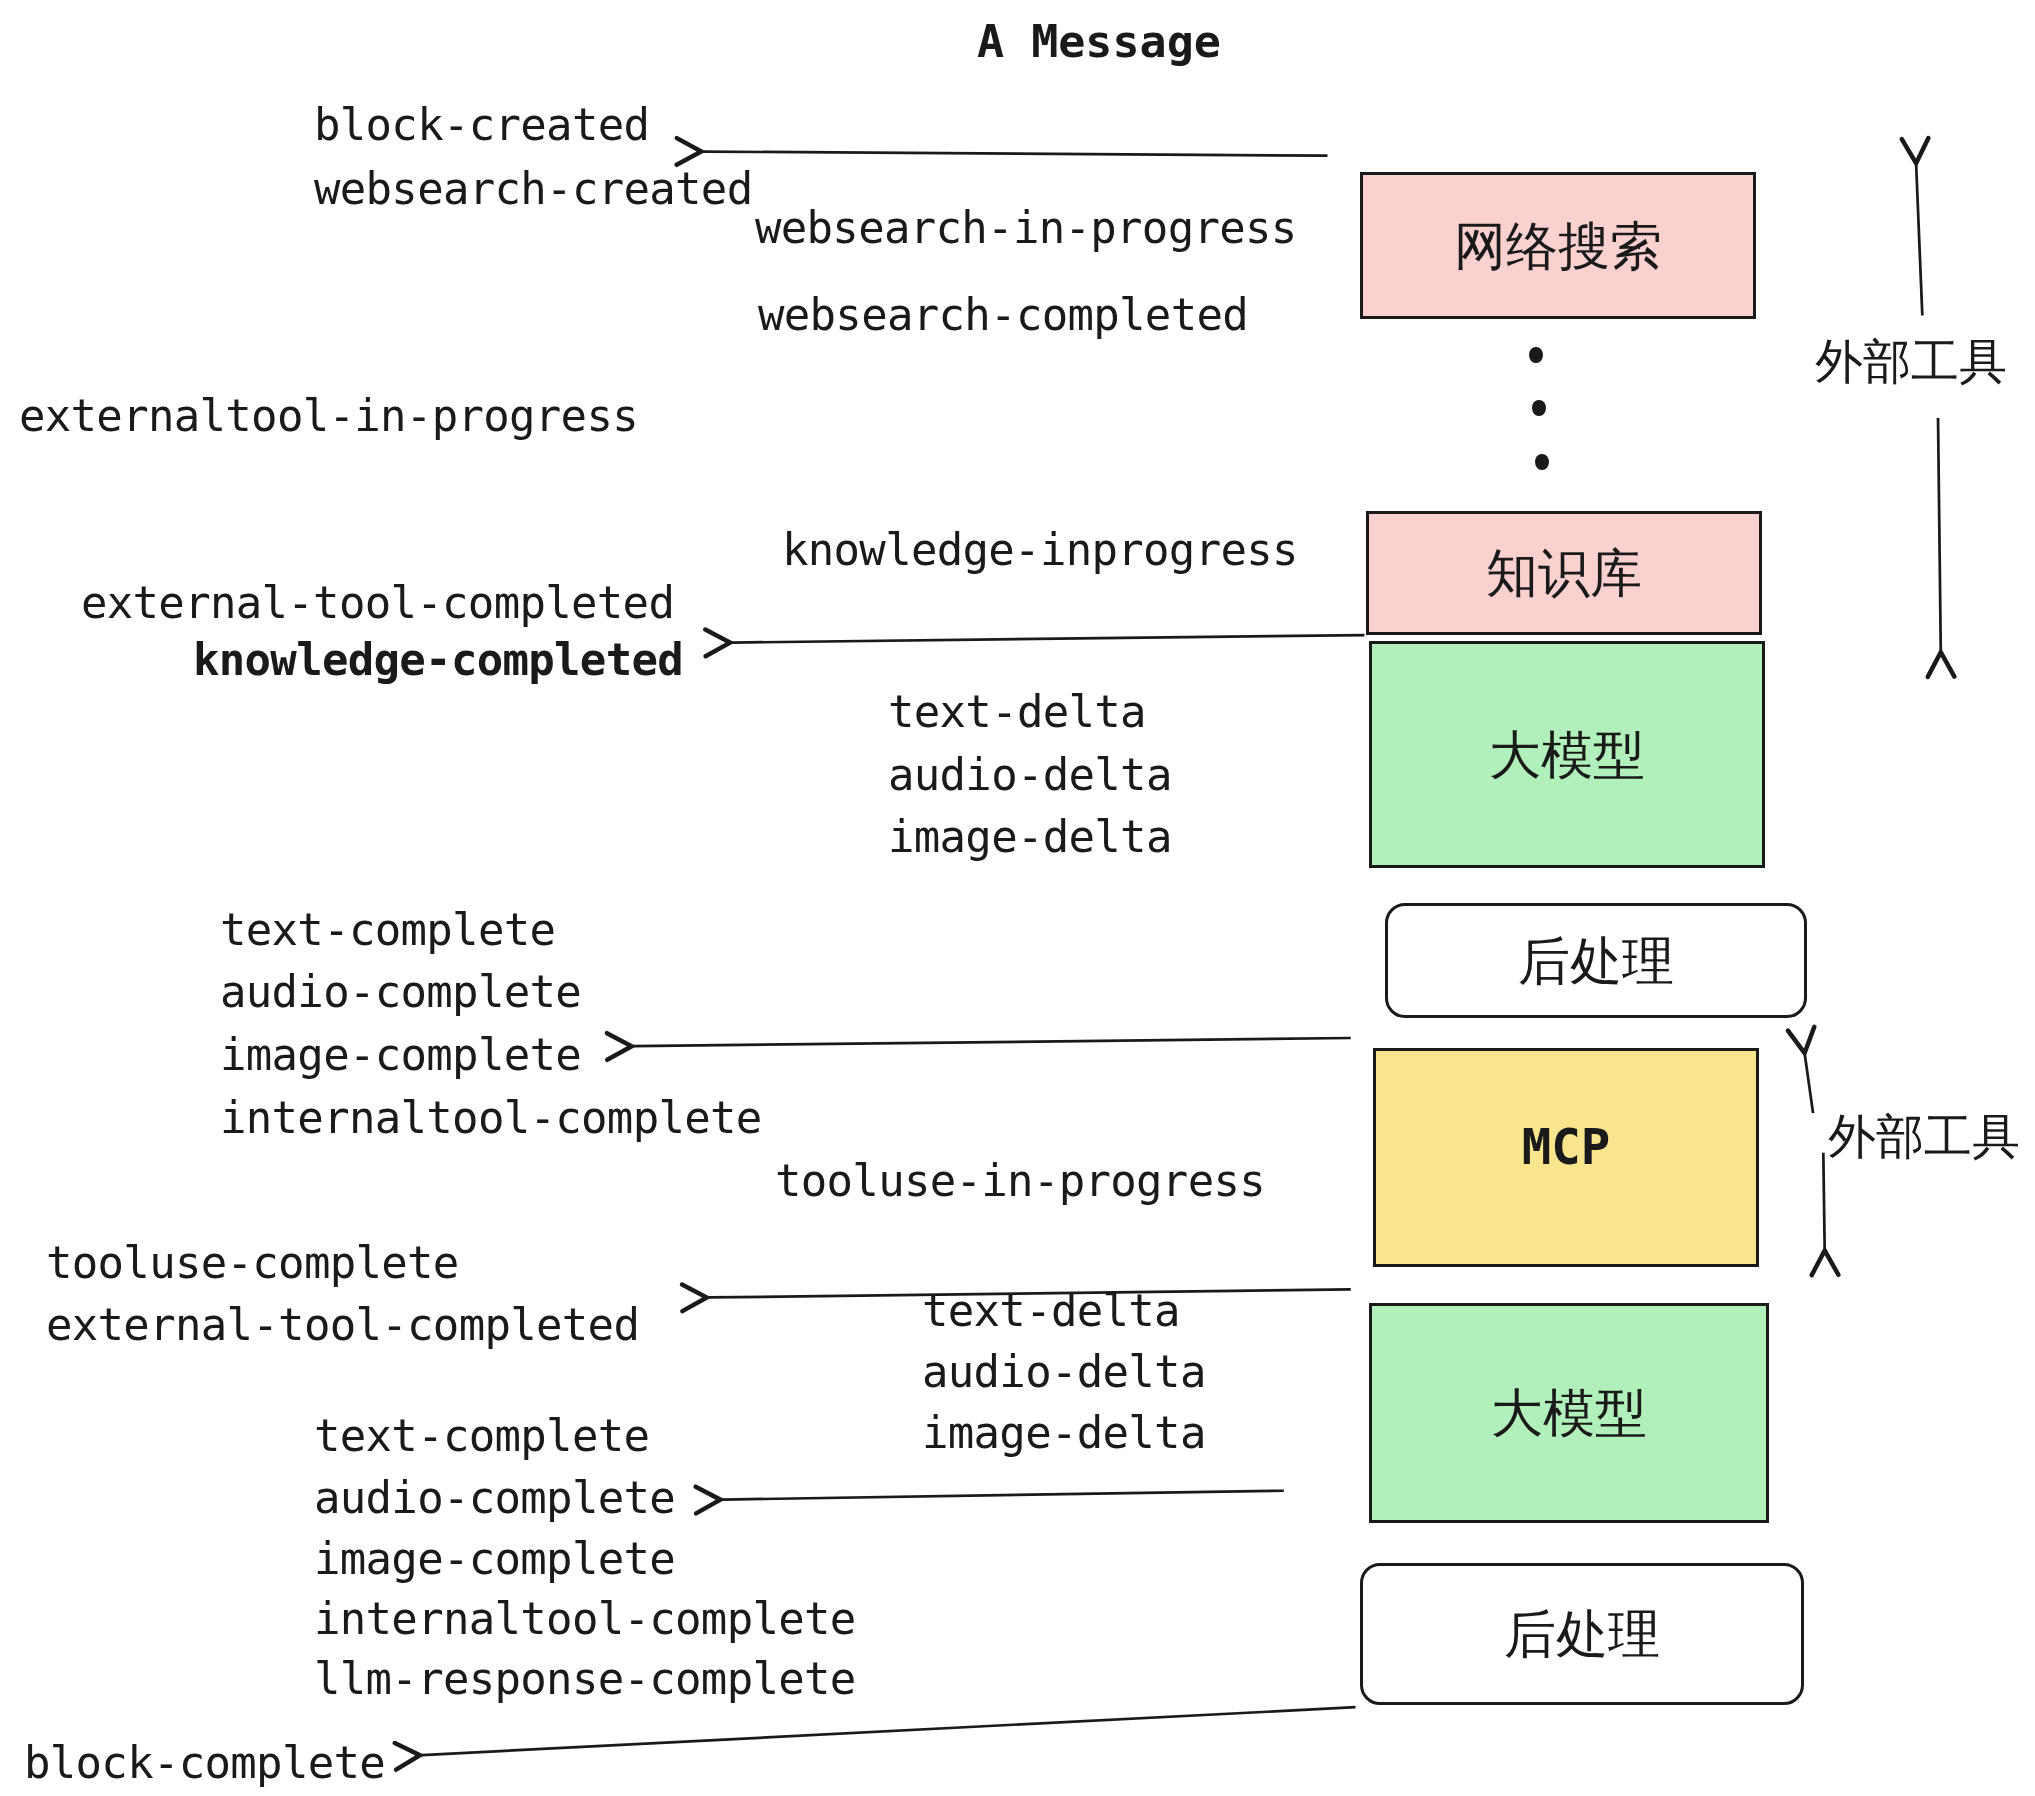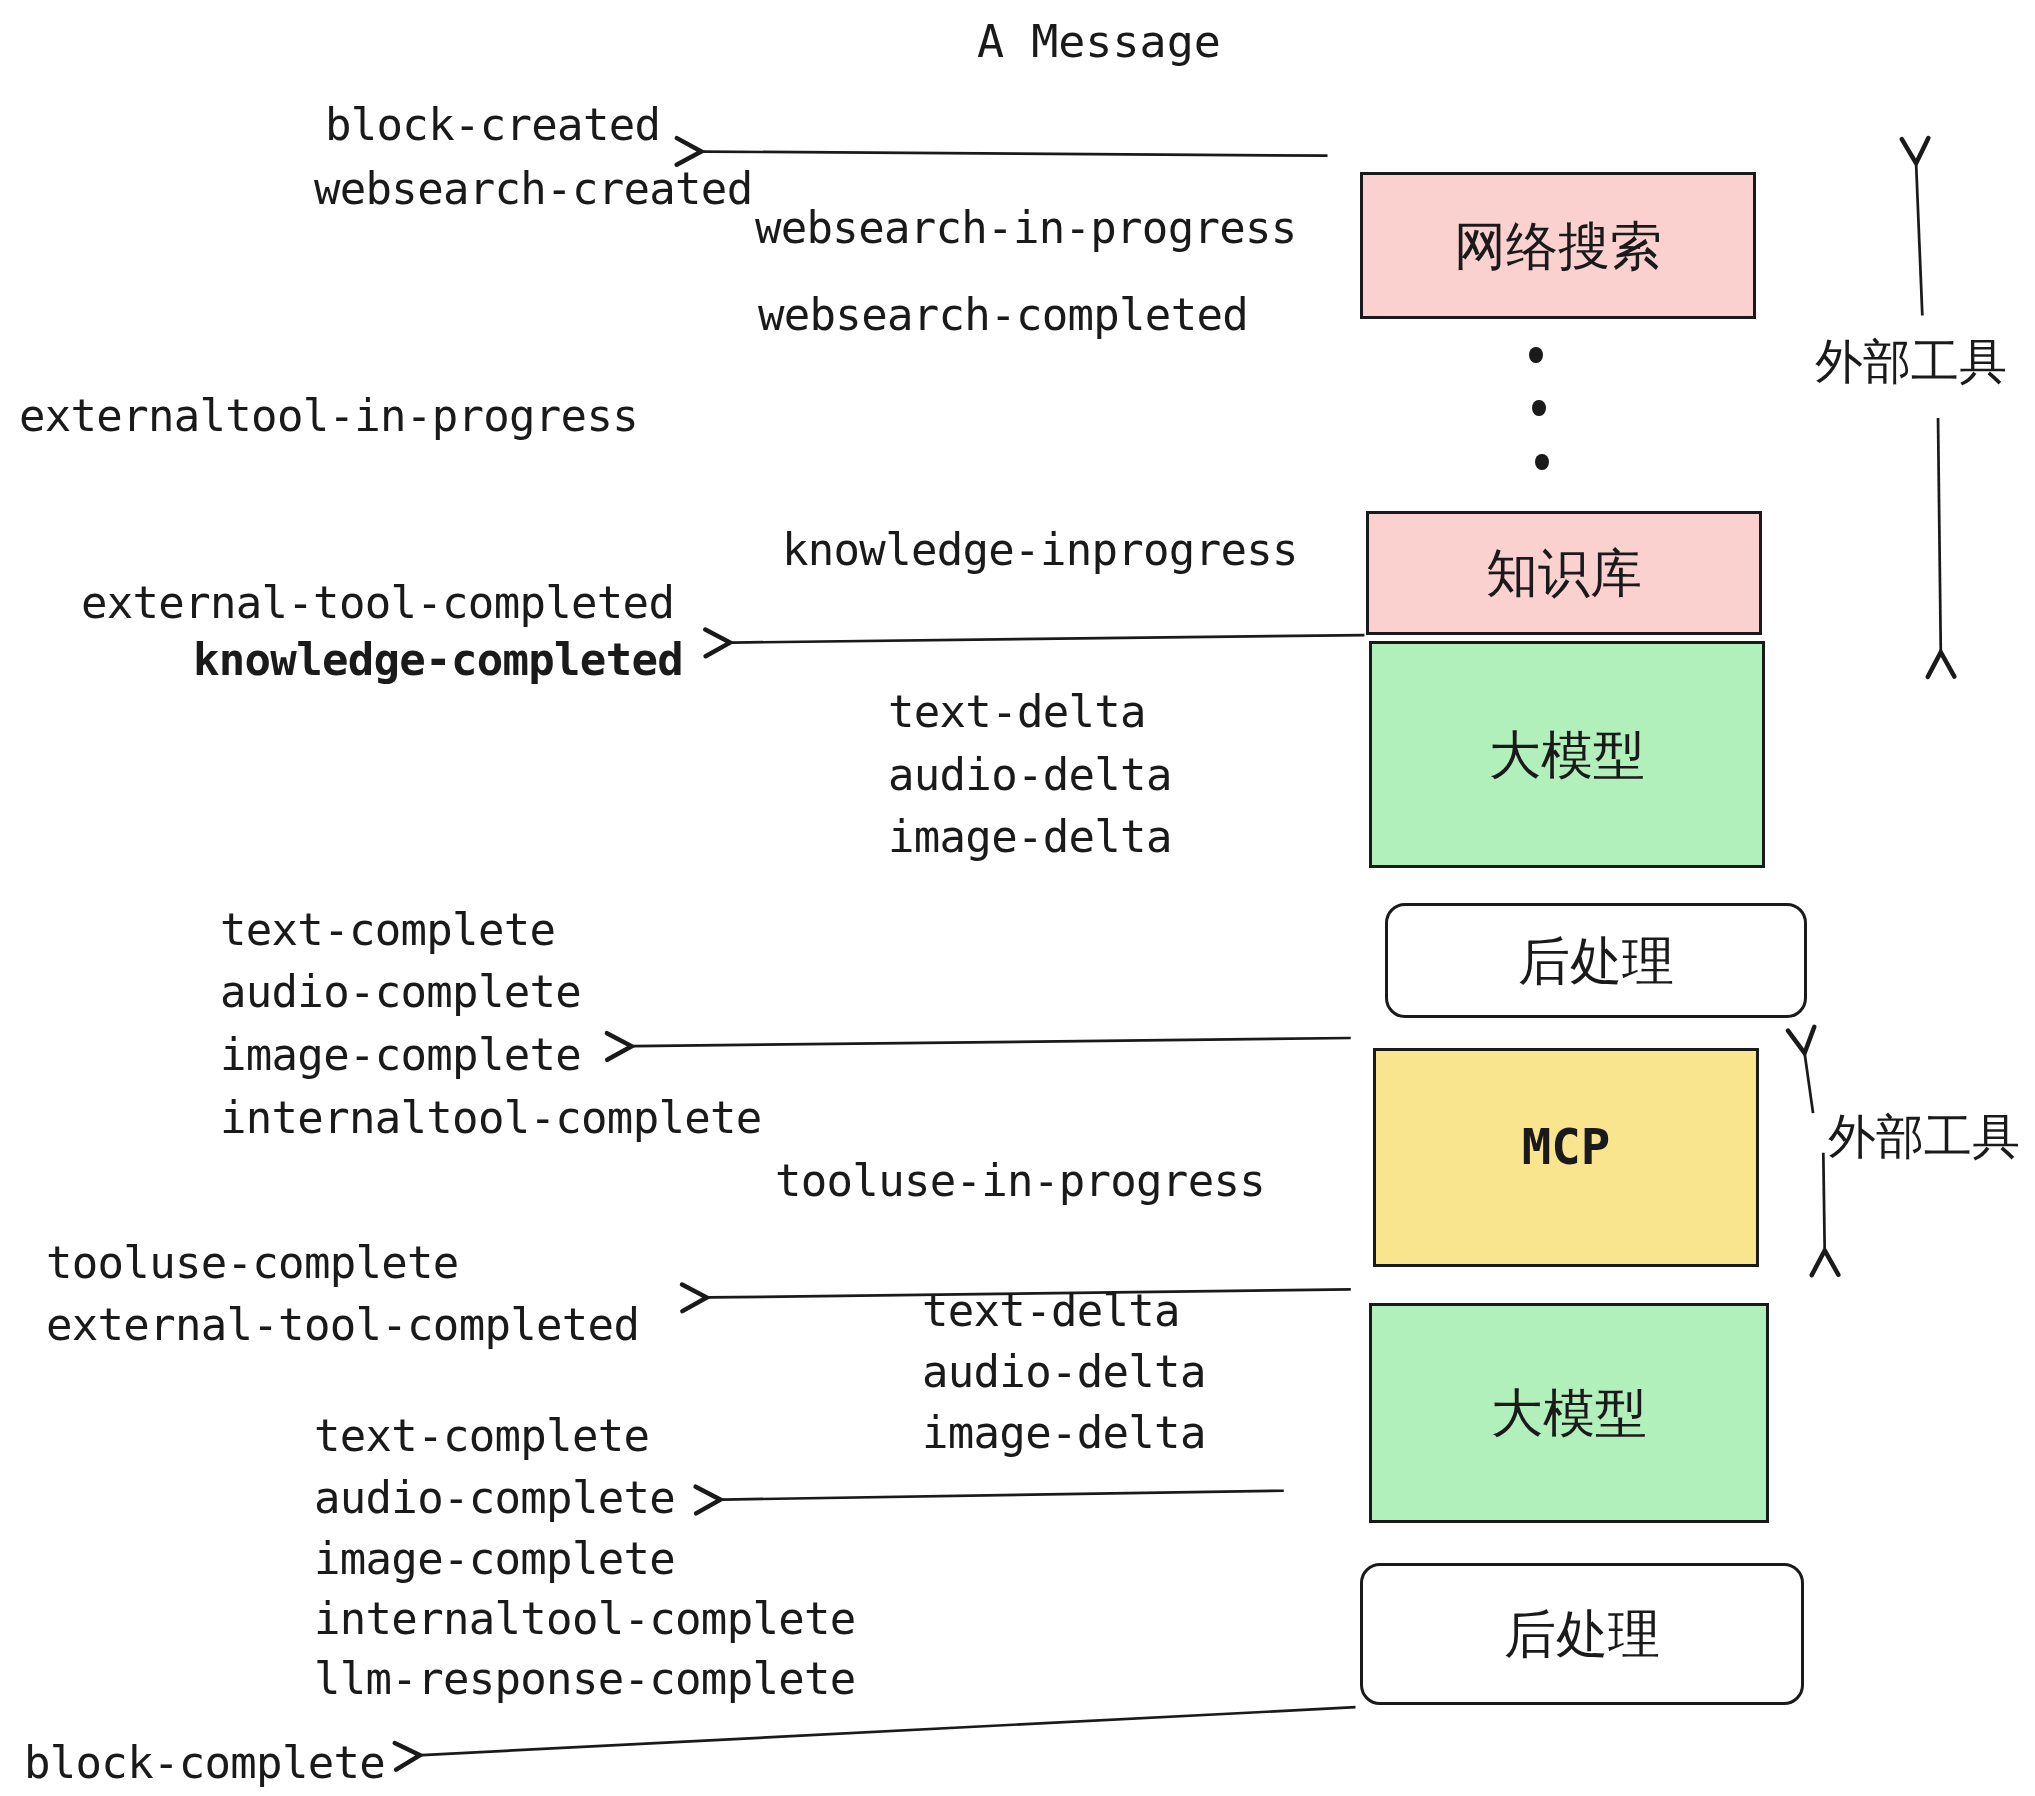--- a/index.html
+++ b/index.html
@@ -1,38 +1,38 @@
 <!DOCTYPE html>
 <html style="font-size:11px"><head>
 <meta charset="utf-8">
 <style>
   html,body{margin:0;padding:0;background:#ffffff;}
   .canvas{position:relative;width:2035px;height:1796px;background:#ffffff;overflow:hidden;
           font-family:"DejaVu Sans Mono",monospace;color:#1a1a1a;}
   .evt{position:absolute;white-space:nowrap;font-size:44px;line-height:55px;letter-spacing:-0.7px;}
-  .title{position:absolute;white-space:nowrap;font-size:45px;line-height:55px;font-weight:normal;}
+  .title{position:absolute;white-space:nowrap;font-size:45px;line-height:55px;font-weight:bold;}
   .box{position:absolute;border:3.4px solid #1a1a1a;display:flex;align-items:center;justify-content:center;box-sizing:border-box;}
   .box .lbl{font-family:"Liberation Sans",sans-serif;font-size:52px;line-height:1;}
   .box .lbl-mono{font-family:"DejaVu Sans Mono",monospace;font-size:49px;font-weight:bold;line-height:1;}
   .pink{background:#FBD1D0;}
   .green{background:#B1EFBB;}
   .yellow{background:#FAE58F;}
   .white{background:#ffffff;border-radius:20px;}
   .side-lbl{position:absolute;white-space:nowrap;font-family:Liberation Sans, sans-serif;font-size:48px;line-height:48px;}
   .dot{position:absolute;width:13.7px;height:16.4px;border-radius:50%;background:#1a1a1a;}
   svg.overlay{position:absolute;left:0;top:0;pointer-events:none;}
 </style>
 </head>
 <body>
 
 <div class="canvas">
 
   <div class="title" style="left:977px;top:13.7px;">A Message</div>
 
-  <div class="evt" style="left:314px;top:97px;margin-left:11px;">block-created</div>
+  <div class="evt" style="left:314px;top:97px;">block-created</div>
   <div class="evt" style="left:314px;top:161px;">websearch-created</div>
   <div class="evt" style="left:758px;top:287px;">websearch-completed</div>
   <div class="evt" style="left:755px;top:200px;">websearch-in-progress</div>
   <div class="evt" style="left:19px;top:388px;">externaltool-in-progress</div>
   <div class="evt" style="left:782px;top:522px;">knowledge-inprogress</div>
   <div class="evt" style="left:81px;top:575px;">external-tool-completed</div>
   <div class="evt" style="left:193px;top:632px;font-weight:bold;">knowledge-completed</div>
   <div class="evt" style="left:888px;top:684px;">text-delta</div>
   <div class="evt" style="left:888px;top:747px;">audio-delta</div>
   <div class="evt" style="left:888px;top:809px;">image-delta</div>

